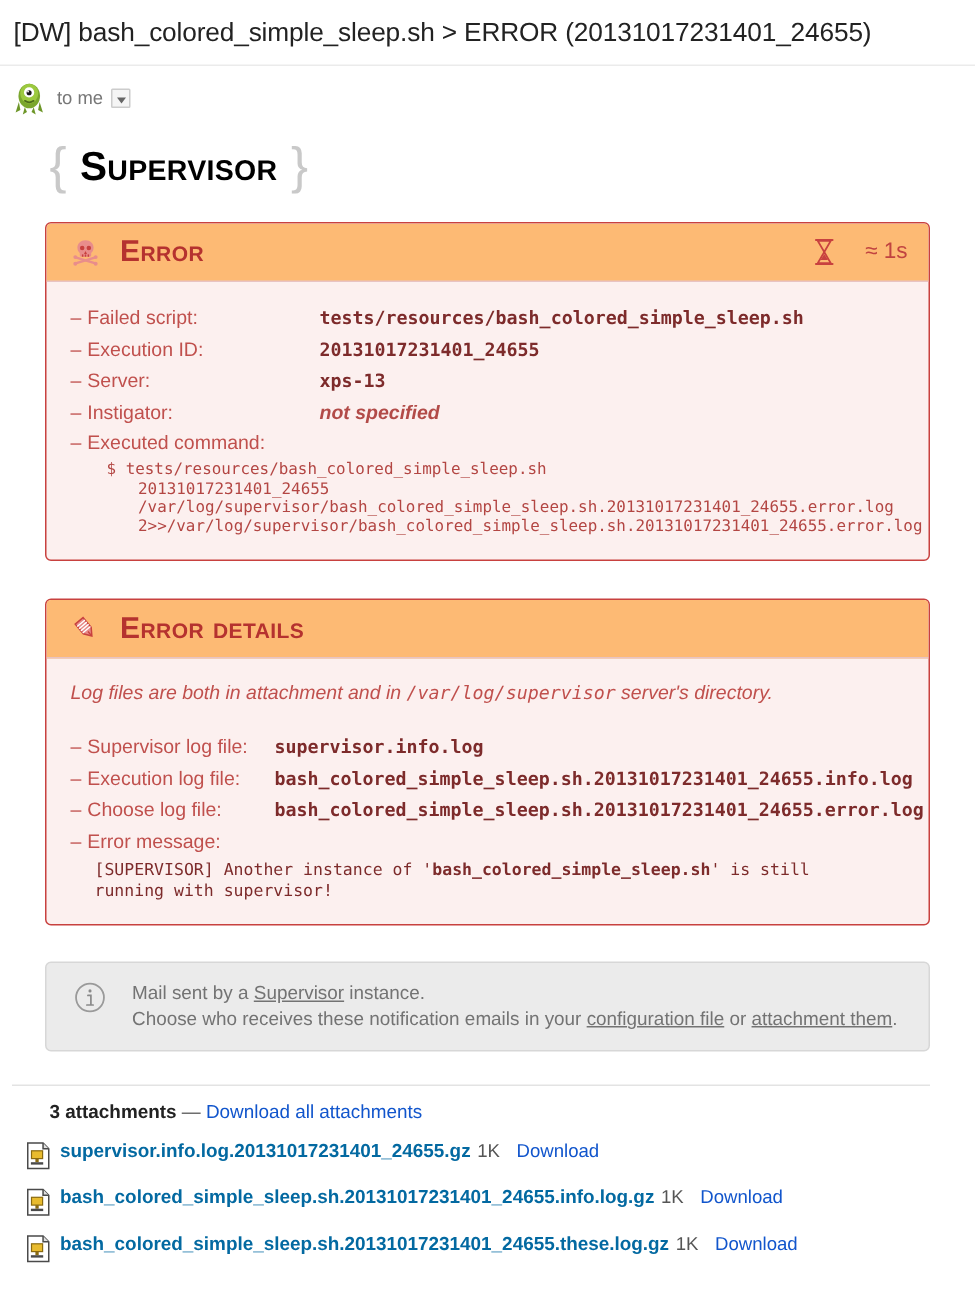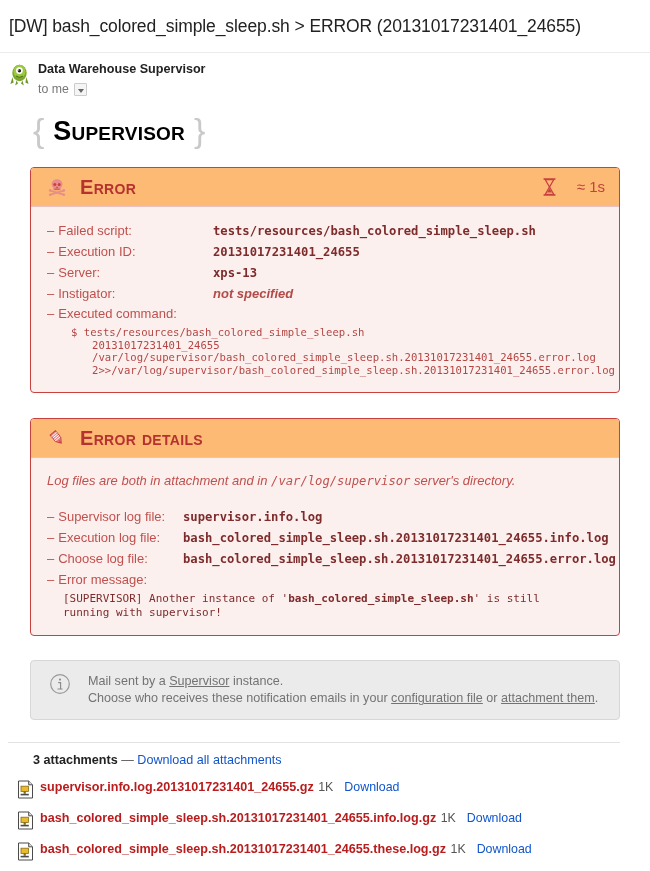--- a/index.html
+++ b/index.html
@@ -10,21 +10,21 @@
   body {
     width: 650px; height: 871px;
     font-family: "Liberation Sans", sans-serif;
     color: #222222;
     overflow: hidden;
     position: relative;
   }
 
   
   .subject-bar {
-    height: 53px;
+    height: 44px;
     border-bottom: 1px solid #ebebeb;
     display: flex;
     align-items: center;
     padding: 0 10px 0 9px;
   }
   .subject-text {
     font-size: 17.5px;
     color: #222222;
     letter-spacing: -0.1px;
     white-space: nowrap;
@@ -261,21 +261,21 @@
   }
   .attach-icon {
     width: 17px; height: 19px; flex: 0 0 17px;
     margin-left: -23px; margin-top: 3px;
   }
   .attach-icon svg { display: block; }
   .attach-meta { margin-left: 6px; }
   .attach-name {
     font-size: 12.6px;
     font-weight: bold;
-    color: #b91c1c;
+    color: #0369a1;
     line-height: 16px;
   }
   .attach-sub {
     font-size: 12.4px;
     color: #555555;
     line-height: 16px;
     margin-top: 1px;
   }
   .attach-sub a {
     color: #1155cc;
@@ -300,21 +300,20 @@
       <path d="M17.4 14 L19.6 21 L16.4 19.4 Z" fill="#6d9628"></path>
       <path d="M7.5 17.5 L6.2 22.4 L9 20.6 Z" fill="#6d9628"></path>
       <path d="M13.5 17.5 L14.8 22.4 L12 20.6 Z" fill="#6d9628"></path>
       <circle cx="10.4" cy="7.6" r="3.4" fill="#ffffff"></circle>
       <circle cx="10.4" cy="7.8" r="1.7" fill="#1a1a1a"></circle>
       <circle cx="9.7" cy="7.0" r="0.6" fill="#ffffff"></circle>
       <path d="M7.6 13.2 q2.9 2 5.8 0" stroke="#4e6d1c" stroke-width="1.1" fill="none" stroke-linecap="round"></path>
     </svg>
   </div>
   <div class="sender-block">
-    <div class="sender-name">Data Warehouse Supervisor</div>
     <div class="to-line">
       <span>to me</span>
       <span class="to-caret"></span>
     </div>
   </div>
 </div>
 
 <div class="wordmark">
   <span class="brace">{</span><span class="wordmark-text">Supervisor</span><span class="brace">}</span>
 </div>

